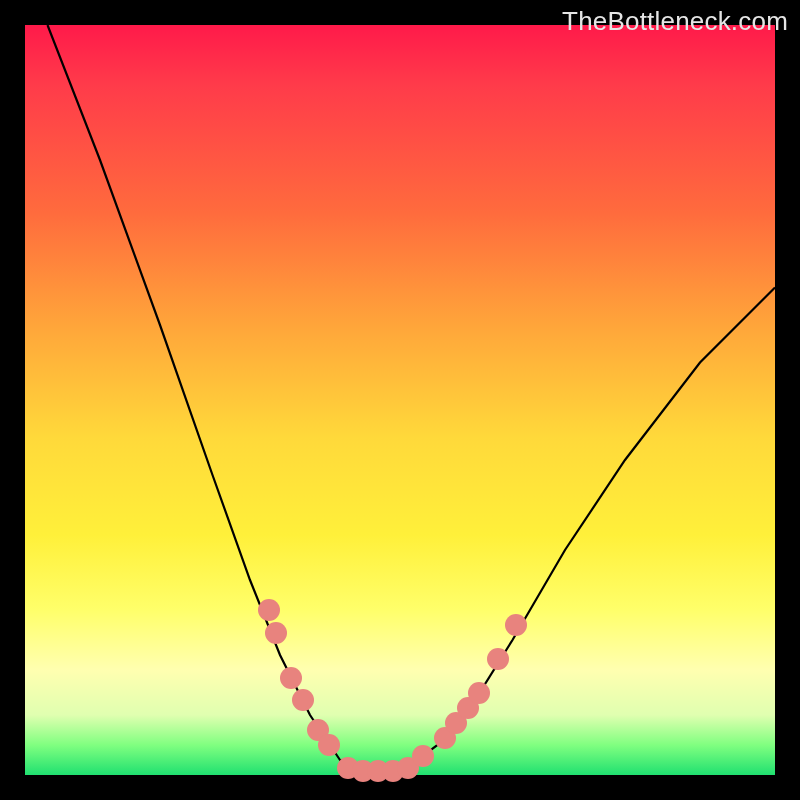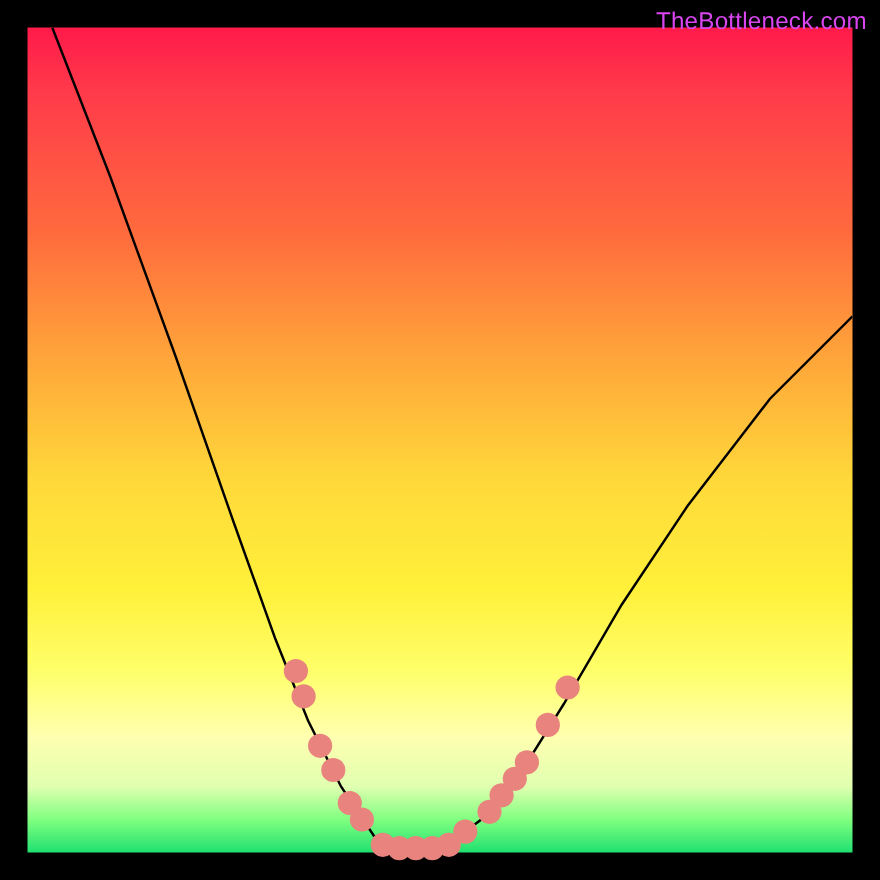--- a/index.html
+++ b/index.html
@@ -27,22 +27,22 @@
       #ffff6a 78%,
       #ffffb0 86%,
       #e0ffb0 92%,
       #80ff80 96%,
       #20e070 100%);
   }
   .watermark {
     position: absolute;
     top: 6px;
     right: 12px;
-    color: #d946ef;
-    font-size: 22px;
+    color: #e5e5e5;
+    font-size: 26px;
     font-weight: 500;
     letter-spacing: 0.2px;
     z-index: 20;
   }
   .curve-svg {
     position: absolute;
     left: 0; top: 0;
     width: 100%;
     height: 100%;
     z-index: 5;

